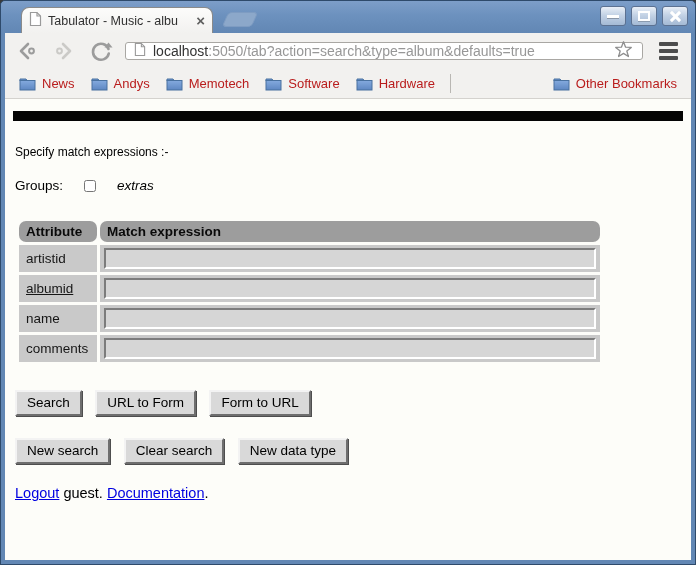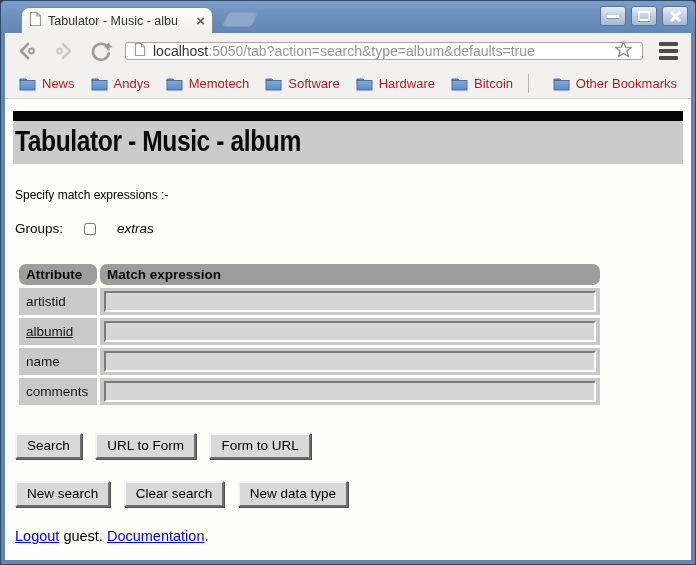--- a/index.html
+++ b/index.html
@@ -207,42 +207,32 @@
           </svg>
         <span>Software</span>
       </div>
       <div class="bm-item">
         <svg width="17" height="14" viewBox="0 0 17 14">
             <path d="M1 2 h6 l1.5 2 H1 z" fill="#6d94cc" stroke="#49719f" stroke-width="1"></path>
             <rect x="1" y="3.5" width="15" height="9.5" fill="url(#fg)" stroke="#49719f" stroke-width="1"></rect>
           </svg>
         <span>Hardware</span>
       </div>
-      <div class="bm-item">
-        <svg width="17" height="14" viewBox="0 0 17 14">
-            <path d="M1 2 h6 l1.5 2 H1 z" fill="#6d94cc" stroke="#49719f" stroke-width="1"></path>
-            <rect x="1" y="3.5" width="15" height="9.5" fill="url(#fg)" stroke="#49719f" stroke-width="1"></rect>
-          </svg>
-        <span>Bitcoin</span>
-      </div>
       <div class="bm-sep"></div>
       <div class="bm-item bm-other">
         <svg width="17" height="14" viewBox="0 0 17 14">
             <path d="M1 2 h6 l1.5 2 H1 z" fill="#6d94cc" stroke="#49719f" stroke-width="1"></path>
             <rect x="1" y="3.5" width="15" height="9.5" fill="url(#fg)" stroke="#49719f" stroke-width="1"></rect>
           </svg>
         <span>Other Bookmarks</span>
       </div>
     </div>
 
     <div class="viewport">
       <div class="black-bar"></div>
-      <div class="page-header">
-        <h1>Tabulator - Music - album</h1>
-      </div>
 
       <p class="intro">Specify match expressions :-</p>
 
       <div class="groups">
         <span>Groups:</span>
         <input type="checkbox" style="">
         <em>extras</em>
       </div>
 
       <table class="match">

